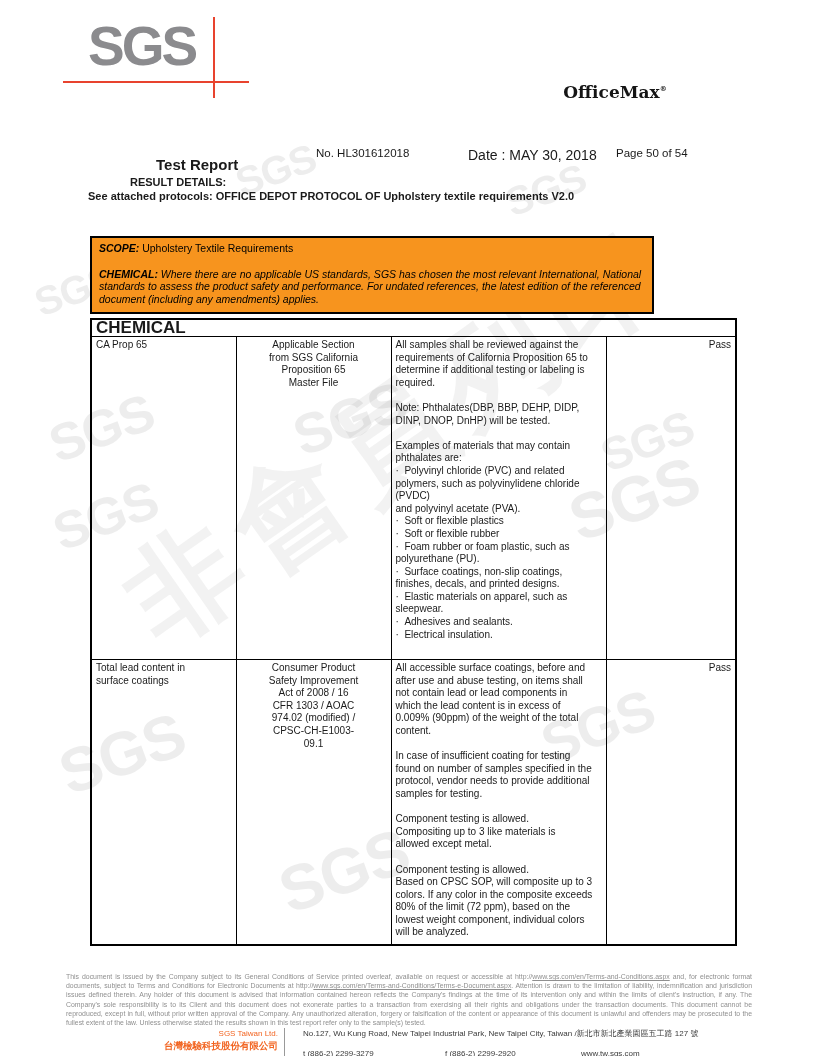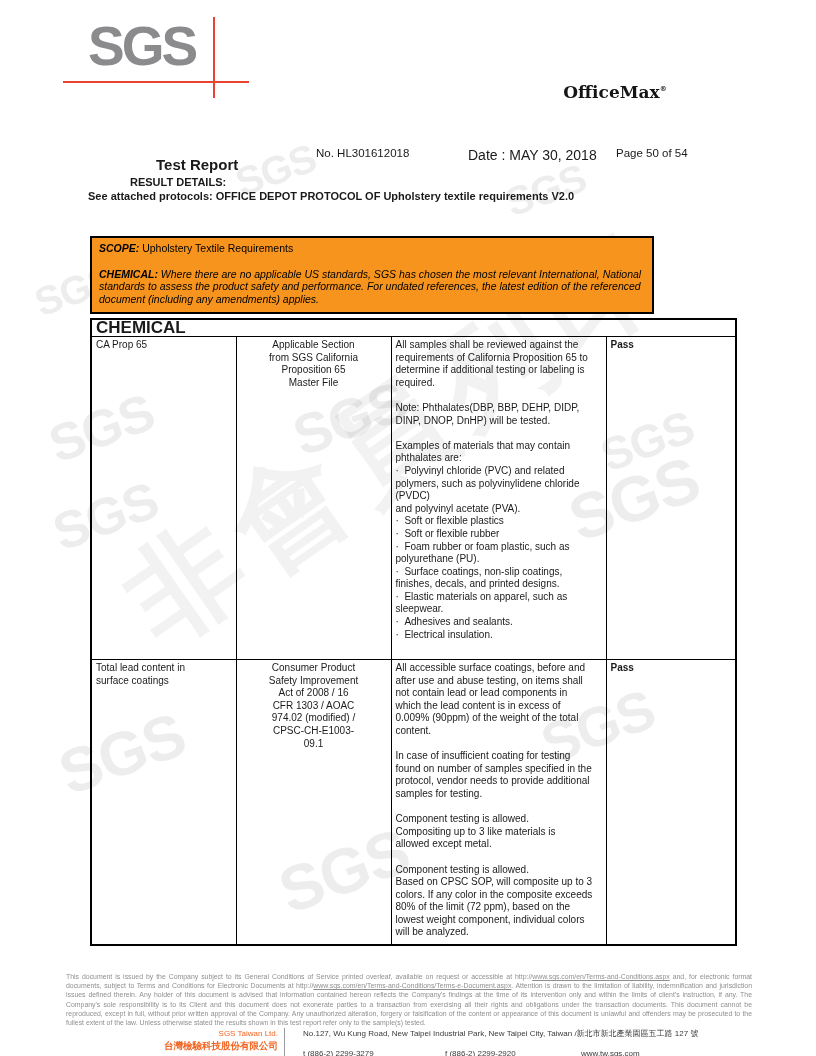--- a/index.html
+++ b/index.html
@@ -63,21 +63,21 @@
   .bi{font-weight:bold;font-style:italic;}
   .ref-text{font-style:italic;}
   .main-table{position:absolute;left:90px;top:318px;width:645px;border:2px solid #000;background:transparent;}
   .main-table td{border:1px solid #000;vertical-align:top;font-size:10px;line-height:12.6px;padding:2px 4px;background:transparent;}
   .sec-row td{font-weight:bold;font-size:17px;height:14px;line-height:13px;padding:1px 4px;}
   .row-ca td{height:318px;}
   .row-pb td{height:280px;}
   .cell-prop{white-space:pre;}
   .cell-method{text-align:center;white-space:pre;}
   .cell-req{white-space:pre;overflow:hidden;}
-  .cell-res{text-align:left;font-weight:bold;}
+  .cell-res{text-align:right;}
   
   .disclaimer{
     position:absolute;left:66px;top:972px;width:686px;
     font-size:6.9px;line-height:9.2px;color:#8f8f8f;text-align:justify;
   }
   .disclaimer .u{text-decoration:underline;}
   .contact{position:absolute;left:66px;top:1028px;width:690px;display:flex;font-size:8px;}
   .c-left{width:218px;text-align:right;padding-right:6px;box-sizing:border-box;}
   .c-left .en{color:#F26522;line-height:11px;}
   .c-left .zh{color:#F26522;font-weight:bold;font-size:9.5px;line-height:13px;}

